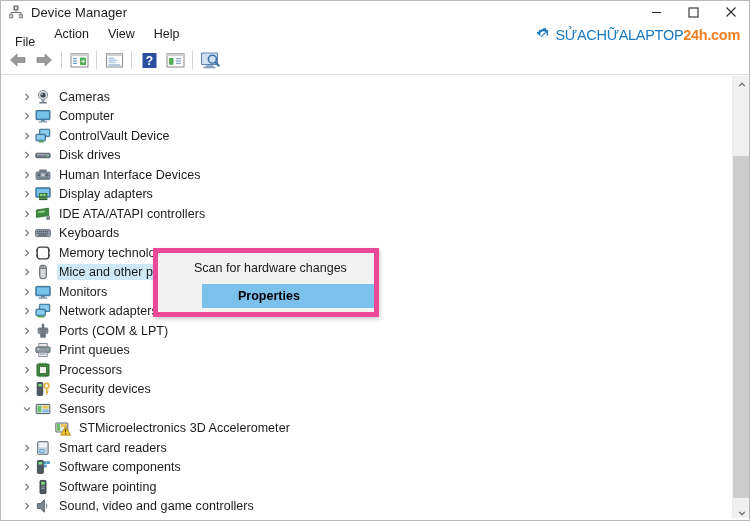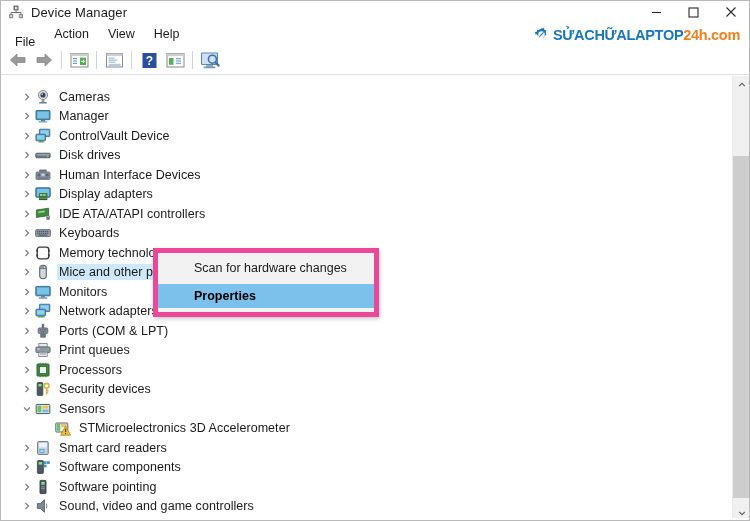--- a/index.html
+++ b/index.html
@@ -61,21 +61,21 @@
   }
   #menubar .menuitem:first-child { margin-left: 5px; margin-top: 16px; }
   #watermark {
     position: absolute; right: 9px; top: 3px;
     height: 17px;
     display: flex; align-items: center;
     white-space: nowrap;
   }
   #wm-gear { margin-right: 4px; display: block; }
   .wm-blue {
-    color: #1878be; font-weight: bold; font-size: 14.5px;
+    color: #1878be; font-weight: normal; font-size: 14.5px;
     letter-spacing: -0.3px;
     font-family: "Liberation Sans", sans-serif;
   }
   .wm-orange {
     color: #f08121; font-weight: bold; font-size: 14.5px;
     letter-spacing: -0.3px;
     font-family: "Liberation Sans", sans-serif;
   }
 
   
@@ -148,20 +148,21 @@
   .ctxitem {
     height: 24px;
     display: flex; align-items: center;
     padding-left: 36px;
     font-size: 12.5px; color: #1b1b1b;
   }
   .ctxitem.highlight {
     background: #7cc0ec;
     font-weight: bold;
     color: #000000;
+    margin-left: 44px;
   }
   .ctxgap { height: 4px; }
 
   
   #vscroll {
     position: absolute; right: 0; top: 75px;
     width: 17px; height: 445px;
     background: #f0f0f0;
     border-left: 1px solid #ebebeb;
   }
@@ -338,21 +339,21 @@
           </svg>
       </div>
       <div class="rowicon">
         <svg width="16" height="16" viewBox="0 0 16 16">
           <rect x="1" y="2.5" width="14" height="9.2" rx="0.8" fill="#4a97c9" stroke="#36637f" stroke-width="0.9"></rect>
           <rect x="2.2" y="3.7" width="11.6" height="6.6" fill="#79c3e8"></rect>
           <rect x="6" y="12" width="4" height="1.5" fill="#5e8298"></rect>
           <rect x="3.6" y="13.2" width="8.8" height="1.4" rx="0.5" fill="#7e9bae"></rect>
         </svg>
       </div>
-      <div class="rowlabel">Manager</div>
+      <div class="rowlabel">Computer</div>
     </div>
 
     <div class="row">
       <div class="indent-1"></div>
       <div class="twisty">
         <svg width="8" height="8" viewBox="0 0 8 8">
             <path d="M2.5 1 L5.5 4 L2.5 7" fill="none" stroke="#767676" stroke-width="1.1"></path>
           </svg>
       </div>
       <div class="rowicon">

